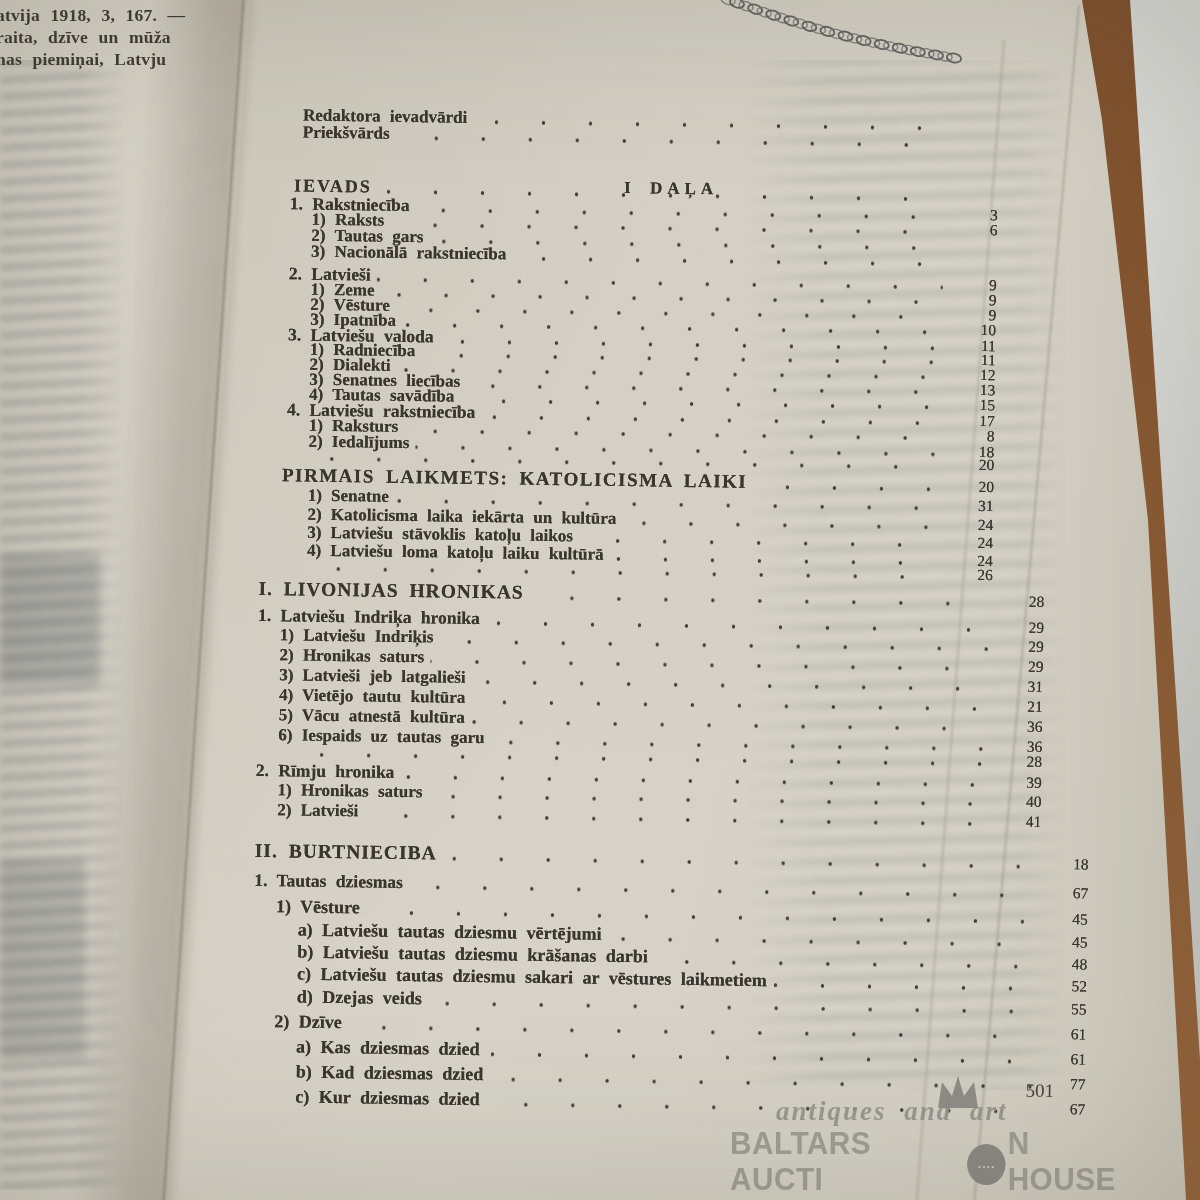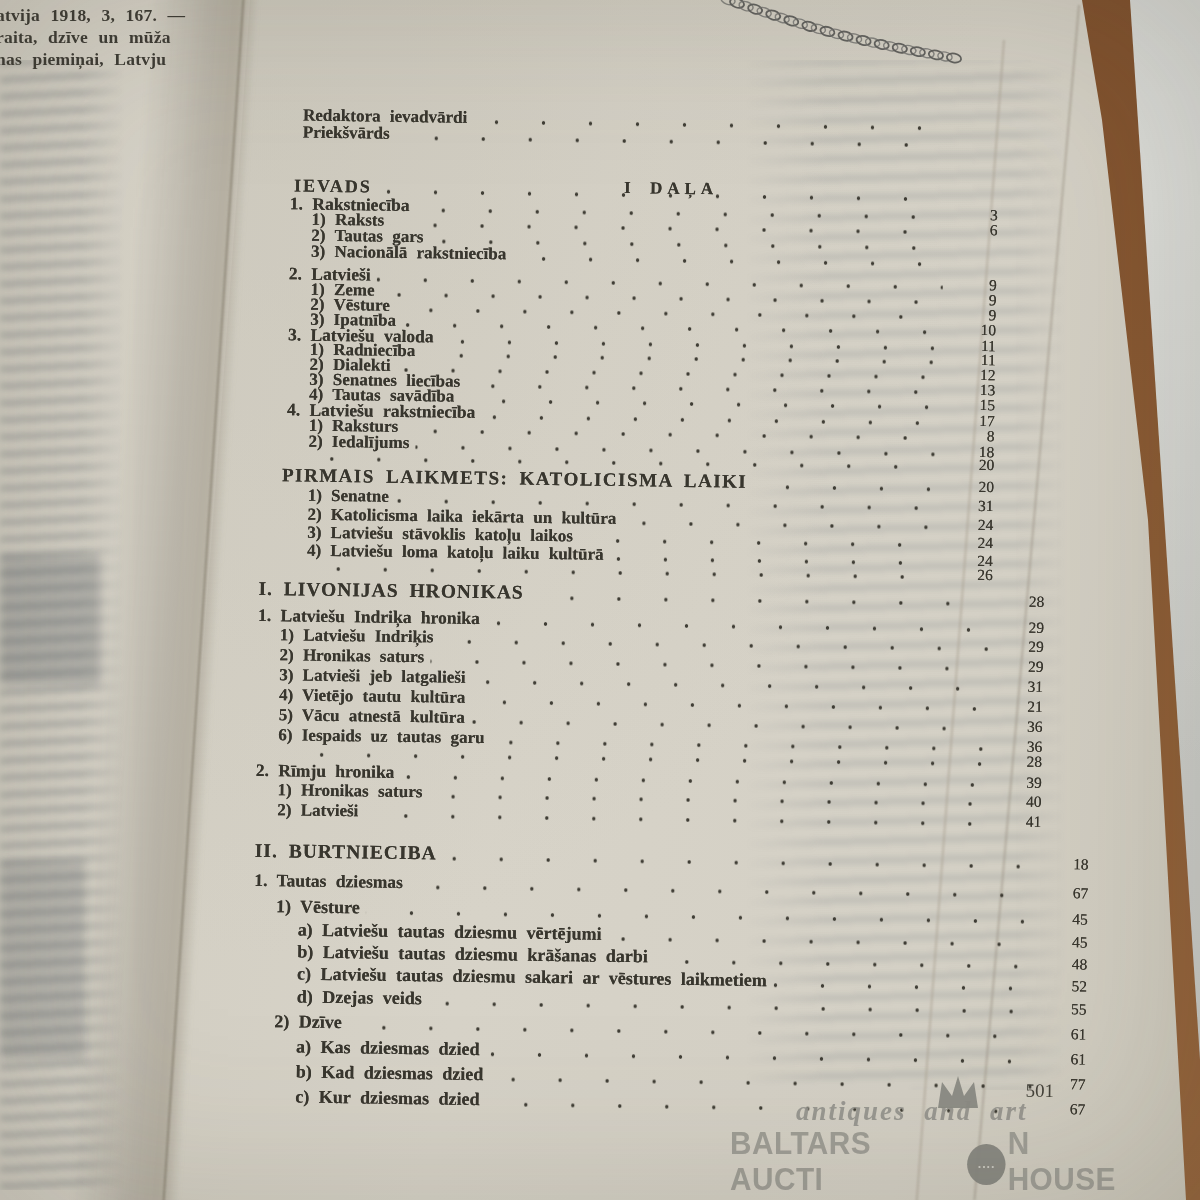--- a/index.html
+++ b/index.html
@@ -74,21 +74,21 @@
   .t-era .lbl{padding-left:30px;font-size:19px;letter-spacing:1.5px;}
   .t-chapter .lbl{padding-left:34px;font-size:19.5px;letter-spacing:1px;}
   .t-orphan .lbl{padding-left:56px;}
   .big{font-size:18px;}
   .center-part{position:absolute;left:368px;top:-2px;letter-spacing:5px;font-size:17px;font-weight:700;}
   .folio{position:absolute;left:782px;top:980px;font:400 19px "Liberation Serif",serif;color:#44423a;}
   
   .watermark{left:690px;top:1088px;width:470px;height:100px;pointer-events:none;}
   .wm-tag{position:absolute;left:86px;top:8px;
     font:italic 700 27px "Liberation Serif",serif;color:rgba(148,147,141,.92);
-    letter-spacing:2px;word-spacing:9px;margin-left:20px;}
+    letter-spacing:2px;word-spacing:9px;}
   .wm-brand{position:absolute;left:40px;top:38px;display:flex;align-items:center;
     font:800 31px "Liberation Sans",sans-serif;color:rgba(156,155,148,.95);
     letter-spacing:.5px;transform:scaleX(.96);transform-origin:left;}
   .wm-ball{width:41px;height:41px;border-radius:50%;background:#89897ف;
     background:#89897f;background:rgba(134,134,128,.95);margin:0 2px;position:relative;top:2px;}
   .wm-ball .dots{position:absolute;left:0;right:0;top:17px;text-align:center;
     font:700 13px "Liberation Sans",sans-serif;color:rgba(210,209,202,.9);letter-spacing:1px;line-height:6px;}
   .wm-crown{position:absolute;left:242px;top:-16px;}
   .vignette{left:0;top:0;width:1200px;height:1200px;pointer-events:none;
     box-shadow:inset 0 0 190px rgba(70,64,52,.20);}

